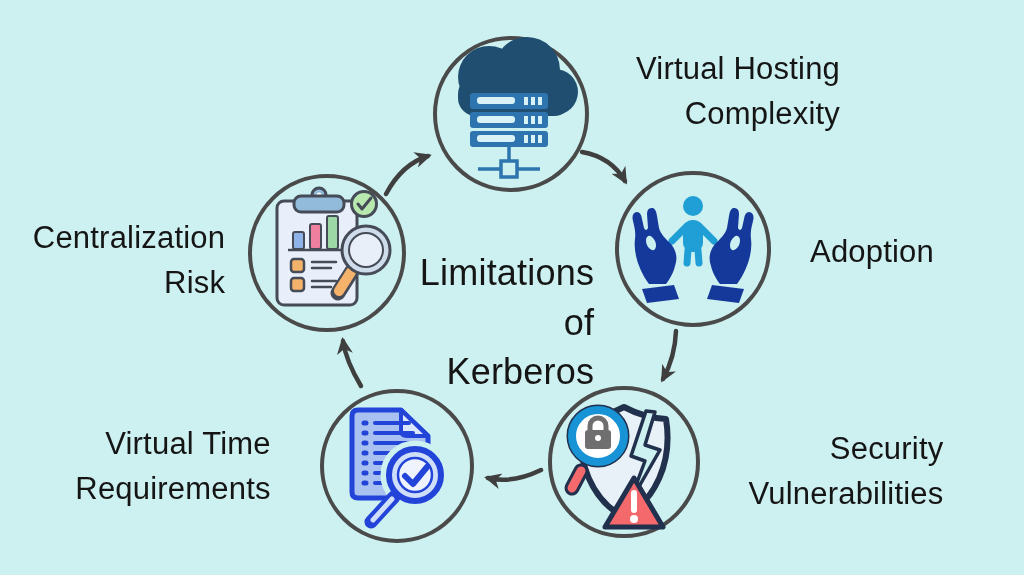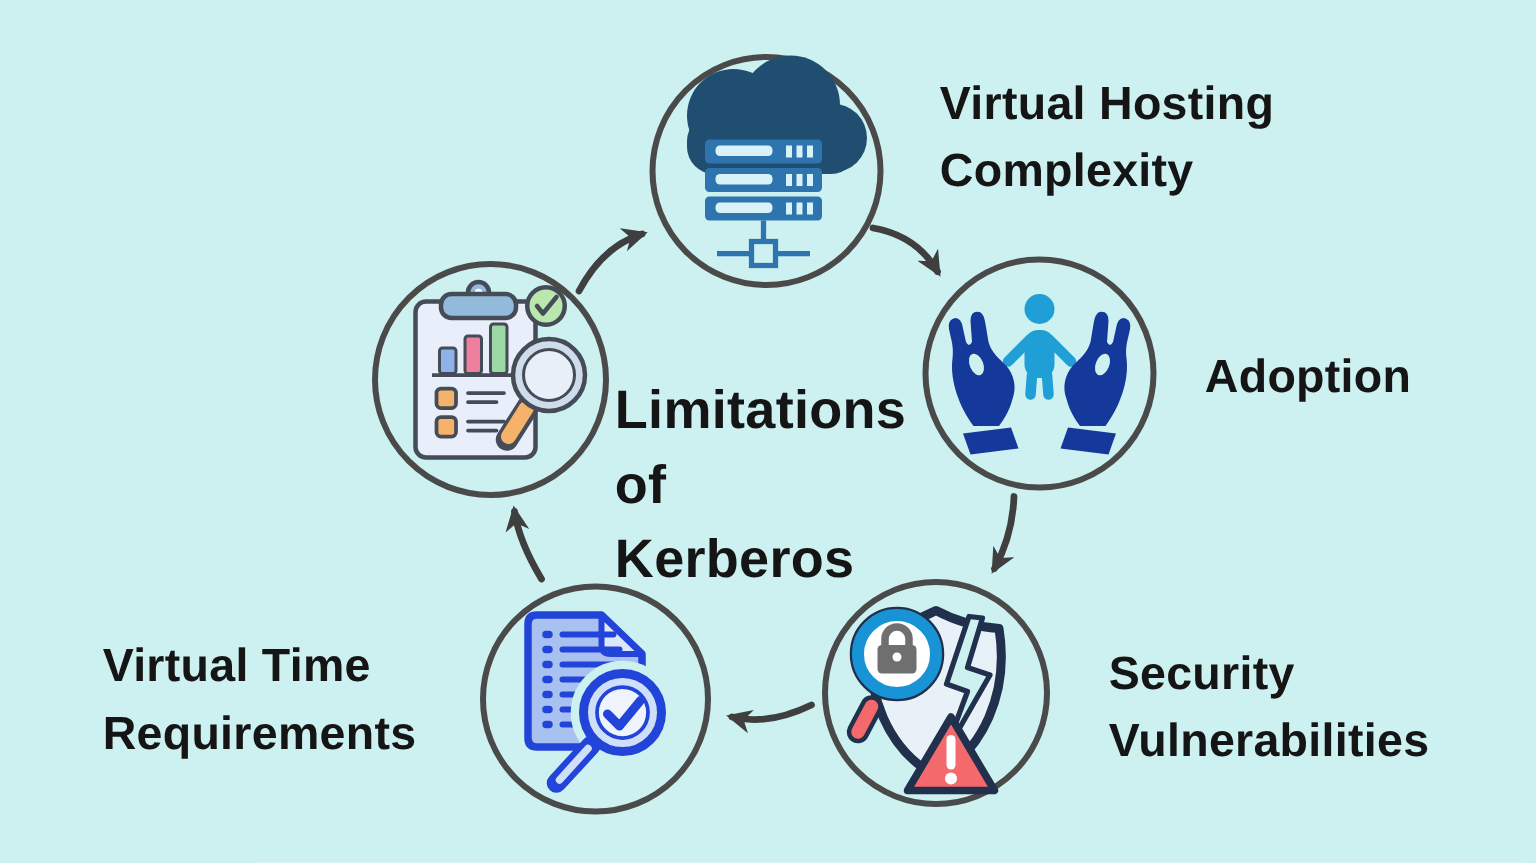--- a/index.html
+++ b/index.html
@@ -4,22 +4,22 @@
 <style>
   html,body{margin:0;padding:0;}
   .canvas{
     position:relative;width:1024px;height:575px;overflow:hidden;
     background:var(--background,#cdf0f0);
     font-family:"Liberation Sans","DejaVu Sans",sans-serif;
   }
   .diagram-svg{position:absolute;left:0;top:0;}
   .label{
     position:absolute;transform:translate(-50%,-50%);
-    text-align:left;white-space:pre-line;
-    font-weight:bold;color:var(--text,#151515);
+    text-align:right;white-space:pre-line;
+    font-weight:normal;color:var(--text,#151515);
     font-size:31px;line-height:1.45;letter-spacing:.2px;
   }
   .label.center{font-size:36px;line-height:1.38;}
   #lbl-centralization{left:129px;top:261px;}
   #lbl-virtual{left:738px;top:92px;}
   #lbl-adoption{left:872px;top:252px;}
   #lbl-security{left:846px;top:472px;}
   #lbl-strict{left:173px;top:467px;}
   #lbl-center{left:507px;top:306px;margin-top:17px;}
 </style>
@@ -169,13 +169,15 @@
   <div class="label center" id="lbl-center">Limitations
 of
 Kerberos</div>
   <div class="label" id="lbl-virtual">Virtual Hosting
 Complexity</div>
   <div class="label" id="lbl-security">Security
 Vulnerabilities</div>
   <div class="label" id="lbl-adoption">Adoption</div>
   <div class="label" id="lbl-strict">Virtual Time
 Requirements</div>
+  <div class="label" id="lbl-centralization">Centralization
+Risk</div>
 </div>
 
 </body></html>

